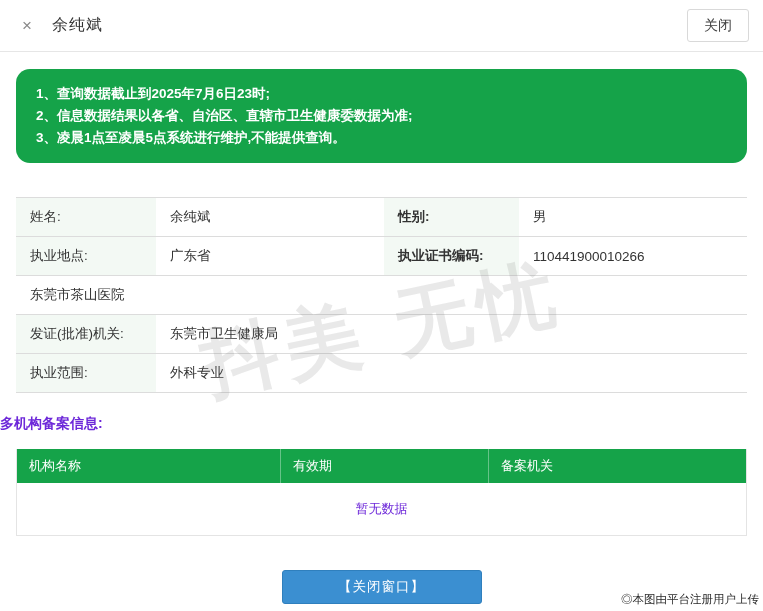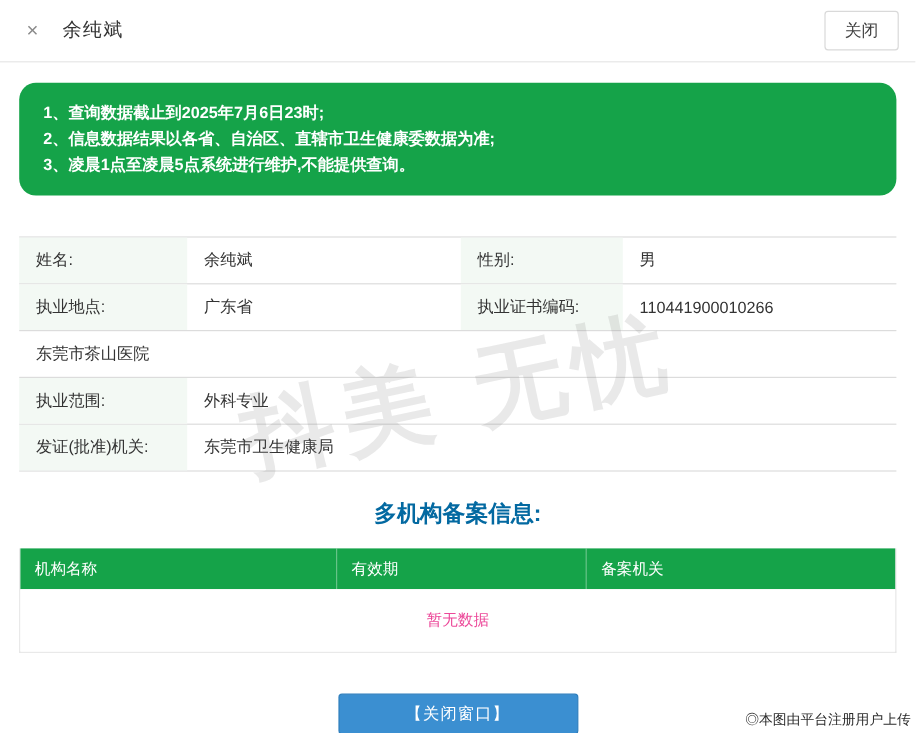--- a/index.html
+++ b/index.html
@@ -97,28 +97,27 @@
   .cell-value {
     flex: 1 1 auto;
     display: flex;
     align-items: center;
     padding-left: 14px;
     font-size: 13.5px;
     color: #333;
     background: transparent;
   }
   .cell-value.half { flex: 0 0 228px; }
-  .cell-label.second { flex: 0 0 135px; width: 135px; }
+  .cell-label.second { flex: 0 0 135px; width: 135px; font-weight: bold; }
 
   
   .section-title {
-    text-align: center;
-    font-size: 19px;
+    font-size: 14px;
     font-weight: bold;
-    color: #0369a1;
+    color: #6d28d9;
     margin: 22px 0 16px 0;
   }
 
   
   .dtable {
     margin: 0 16px;
     border: 1px solid #e4e4e4;
     border-top: none;
   }
   .dthead {
@@ -138,21 +137,21 @@
   }
   .dth:last-child { border-right: none; }
   .dth.c1 { flex: 0 0 264px; }
   .dth.c2 { flex: 0 0 208px; }
   .dth.c3 { flex: 1 1 auto; }
   .dempty {
     height: 52px;
     display: flex;
     align-items: center;
     justify-content: center;
-    color: #ec4899;
+    color: #6d28d9;
     font-size: 13px;
     background: #fff;
   }
 
   
   .footer {
     margin-top: 34px;
     display: flex;
     justify-content: center;
   }
@@ -230,27 +229,27 @@
       <div class="cell-value half">广东省</div>
       <div class="cell-label second">执业证书编码:</div>
       <div class="cell-value">110441900010266</div>
     </div>
 
     <div class="info-row">
       <div class="cell-value">东莞市茶山医院</div>
     </div>
 
     <div class="info-row">
+      <div class="cell-label">发证(批准)机关:</div>
+      <div class="cell-value">东莞市卫生健康局</div>
+    </div>
+
+    <div class="info-row">
       <div class="cell-label">执业范围:</div>
       <div class="cell-value">外科专业</div>
-    </div>
-
-    <div class="info-row">
-      <div class="cell-label">发证(批准)机关:</div>
-      <div class="cell-value">东莞市卫生健康局</div>
     </div>
 
   </div>
 
   <div class="section-title">多机构备案信息:</div>
 
   <div class="dtable">
     <div class="dthead">
       <div class="dth c1">机构名称</div>
       <div class="dth c2">有效期</div>

